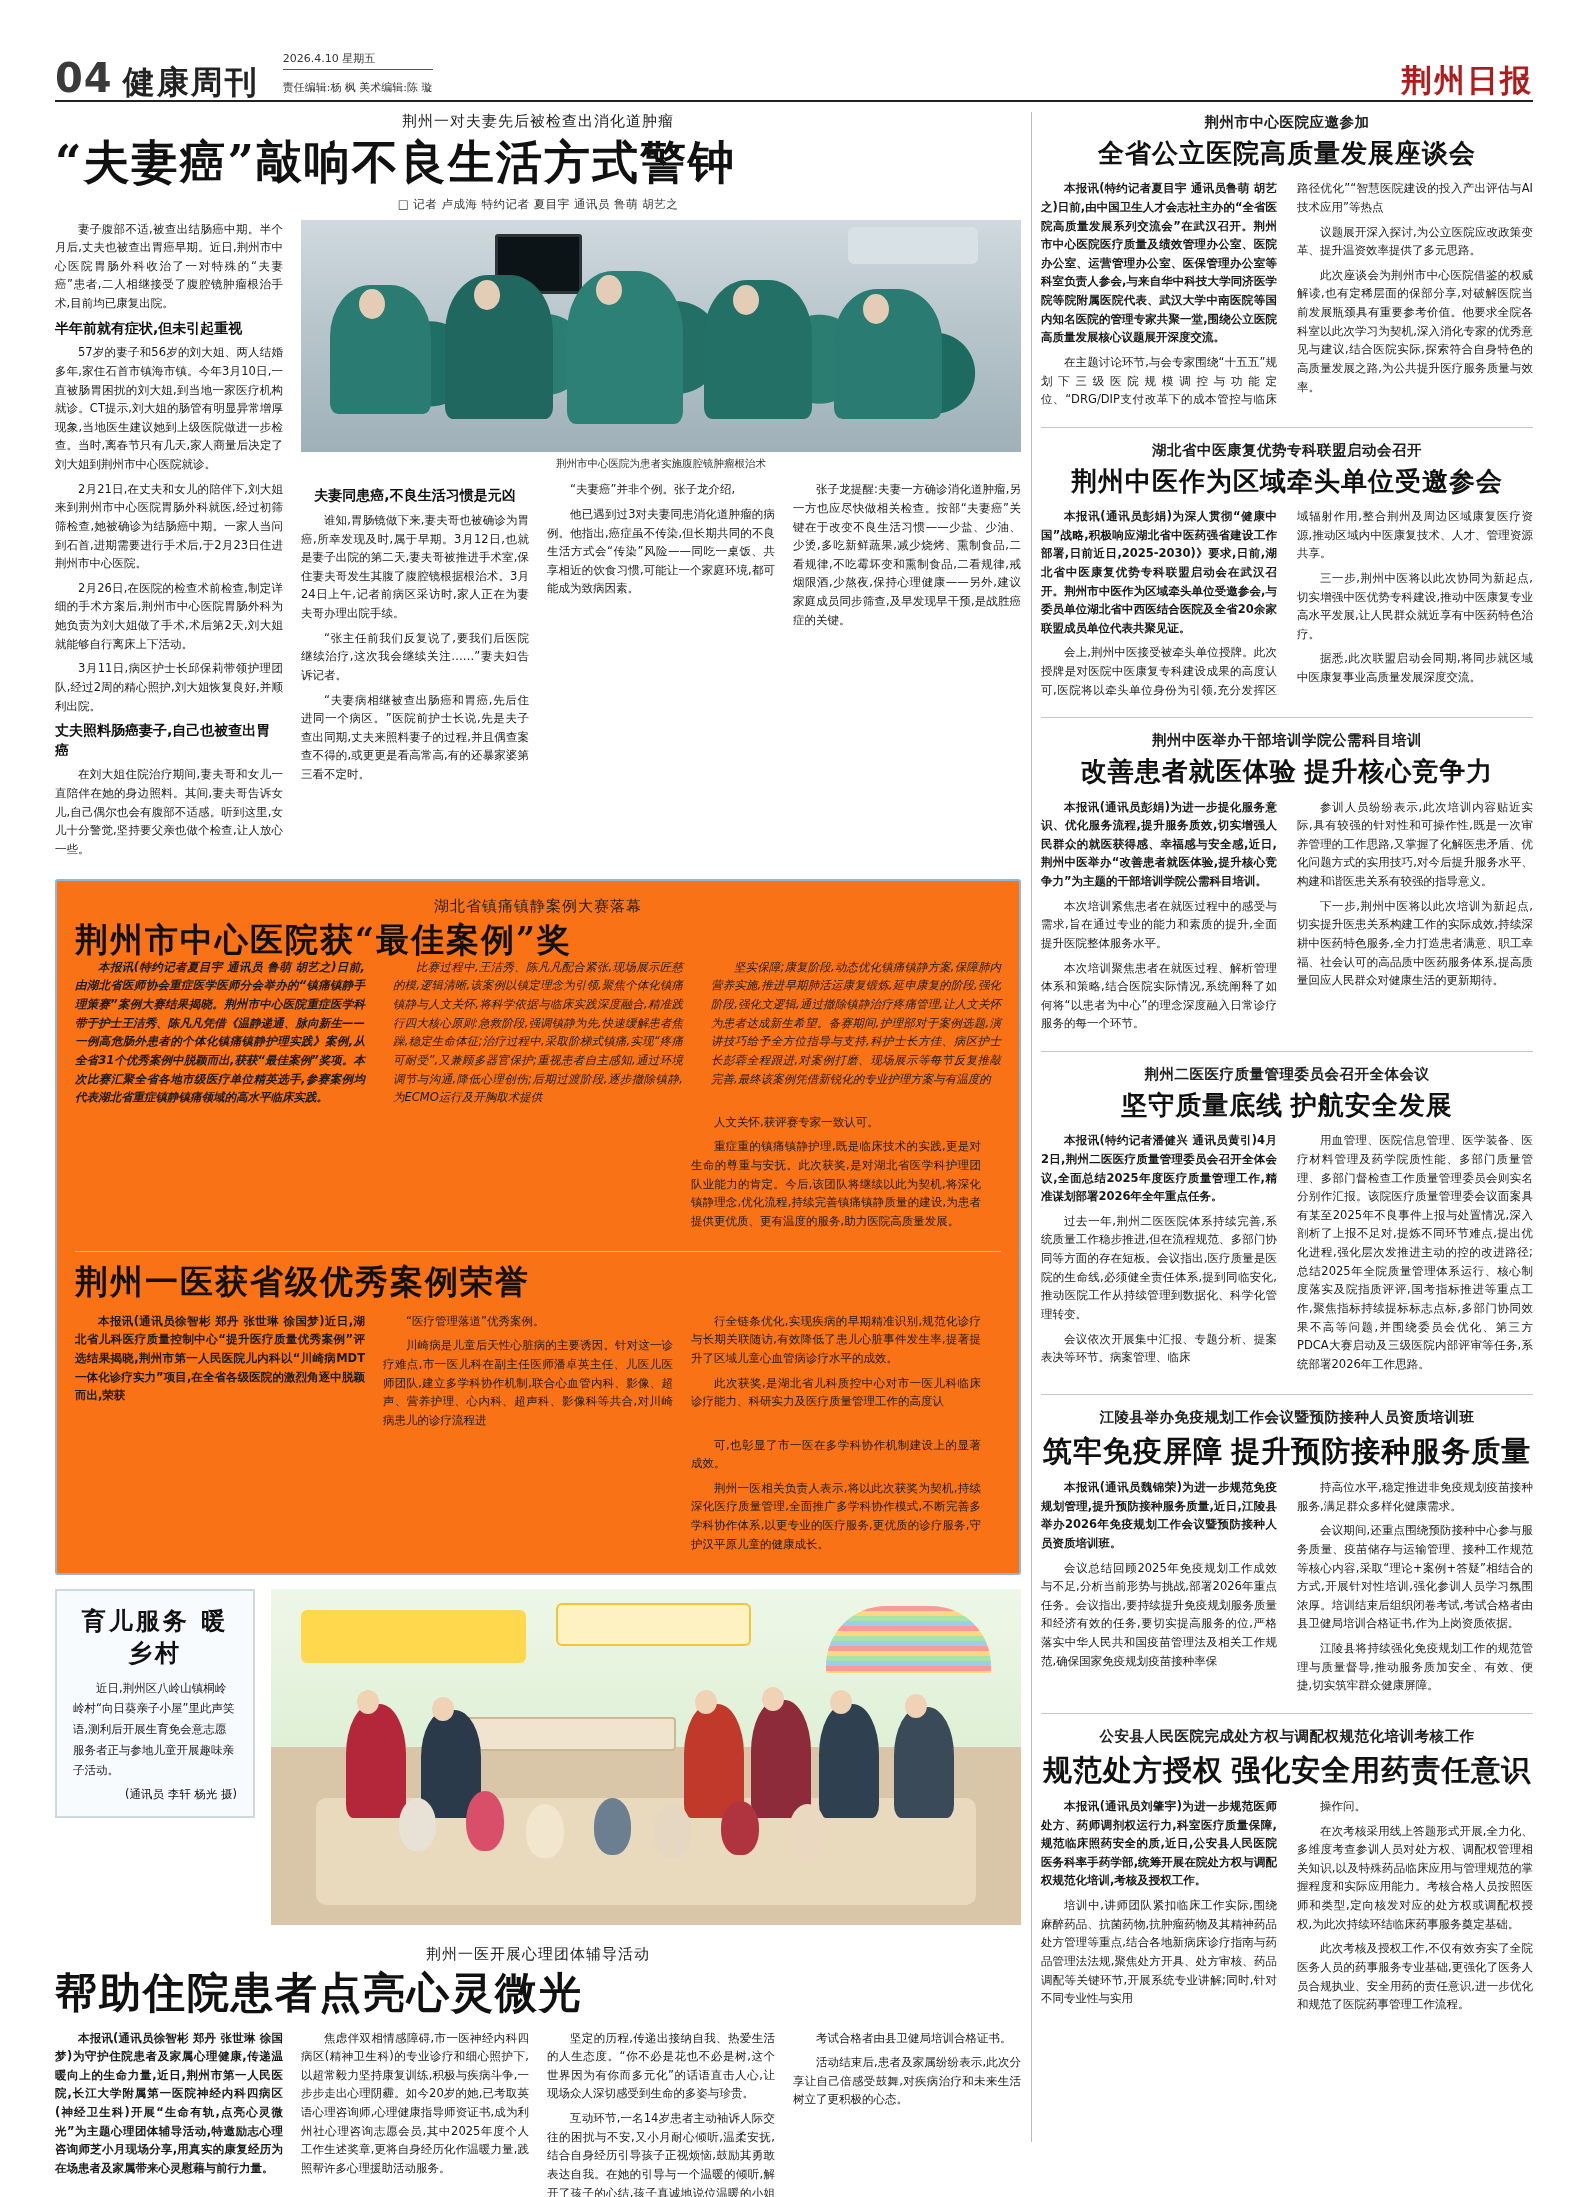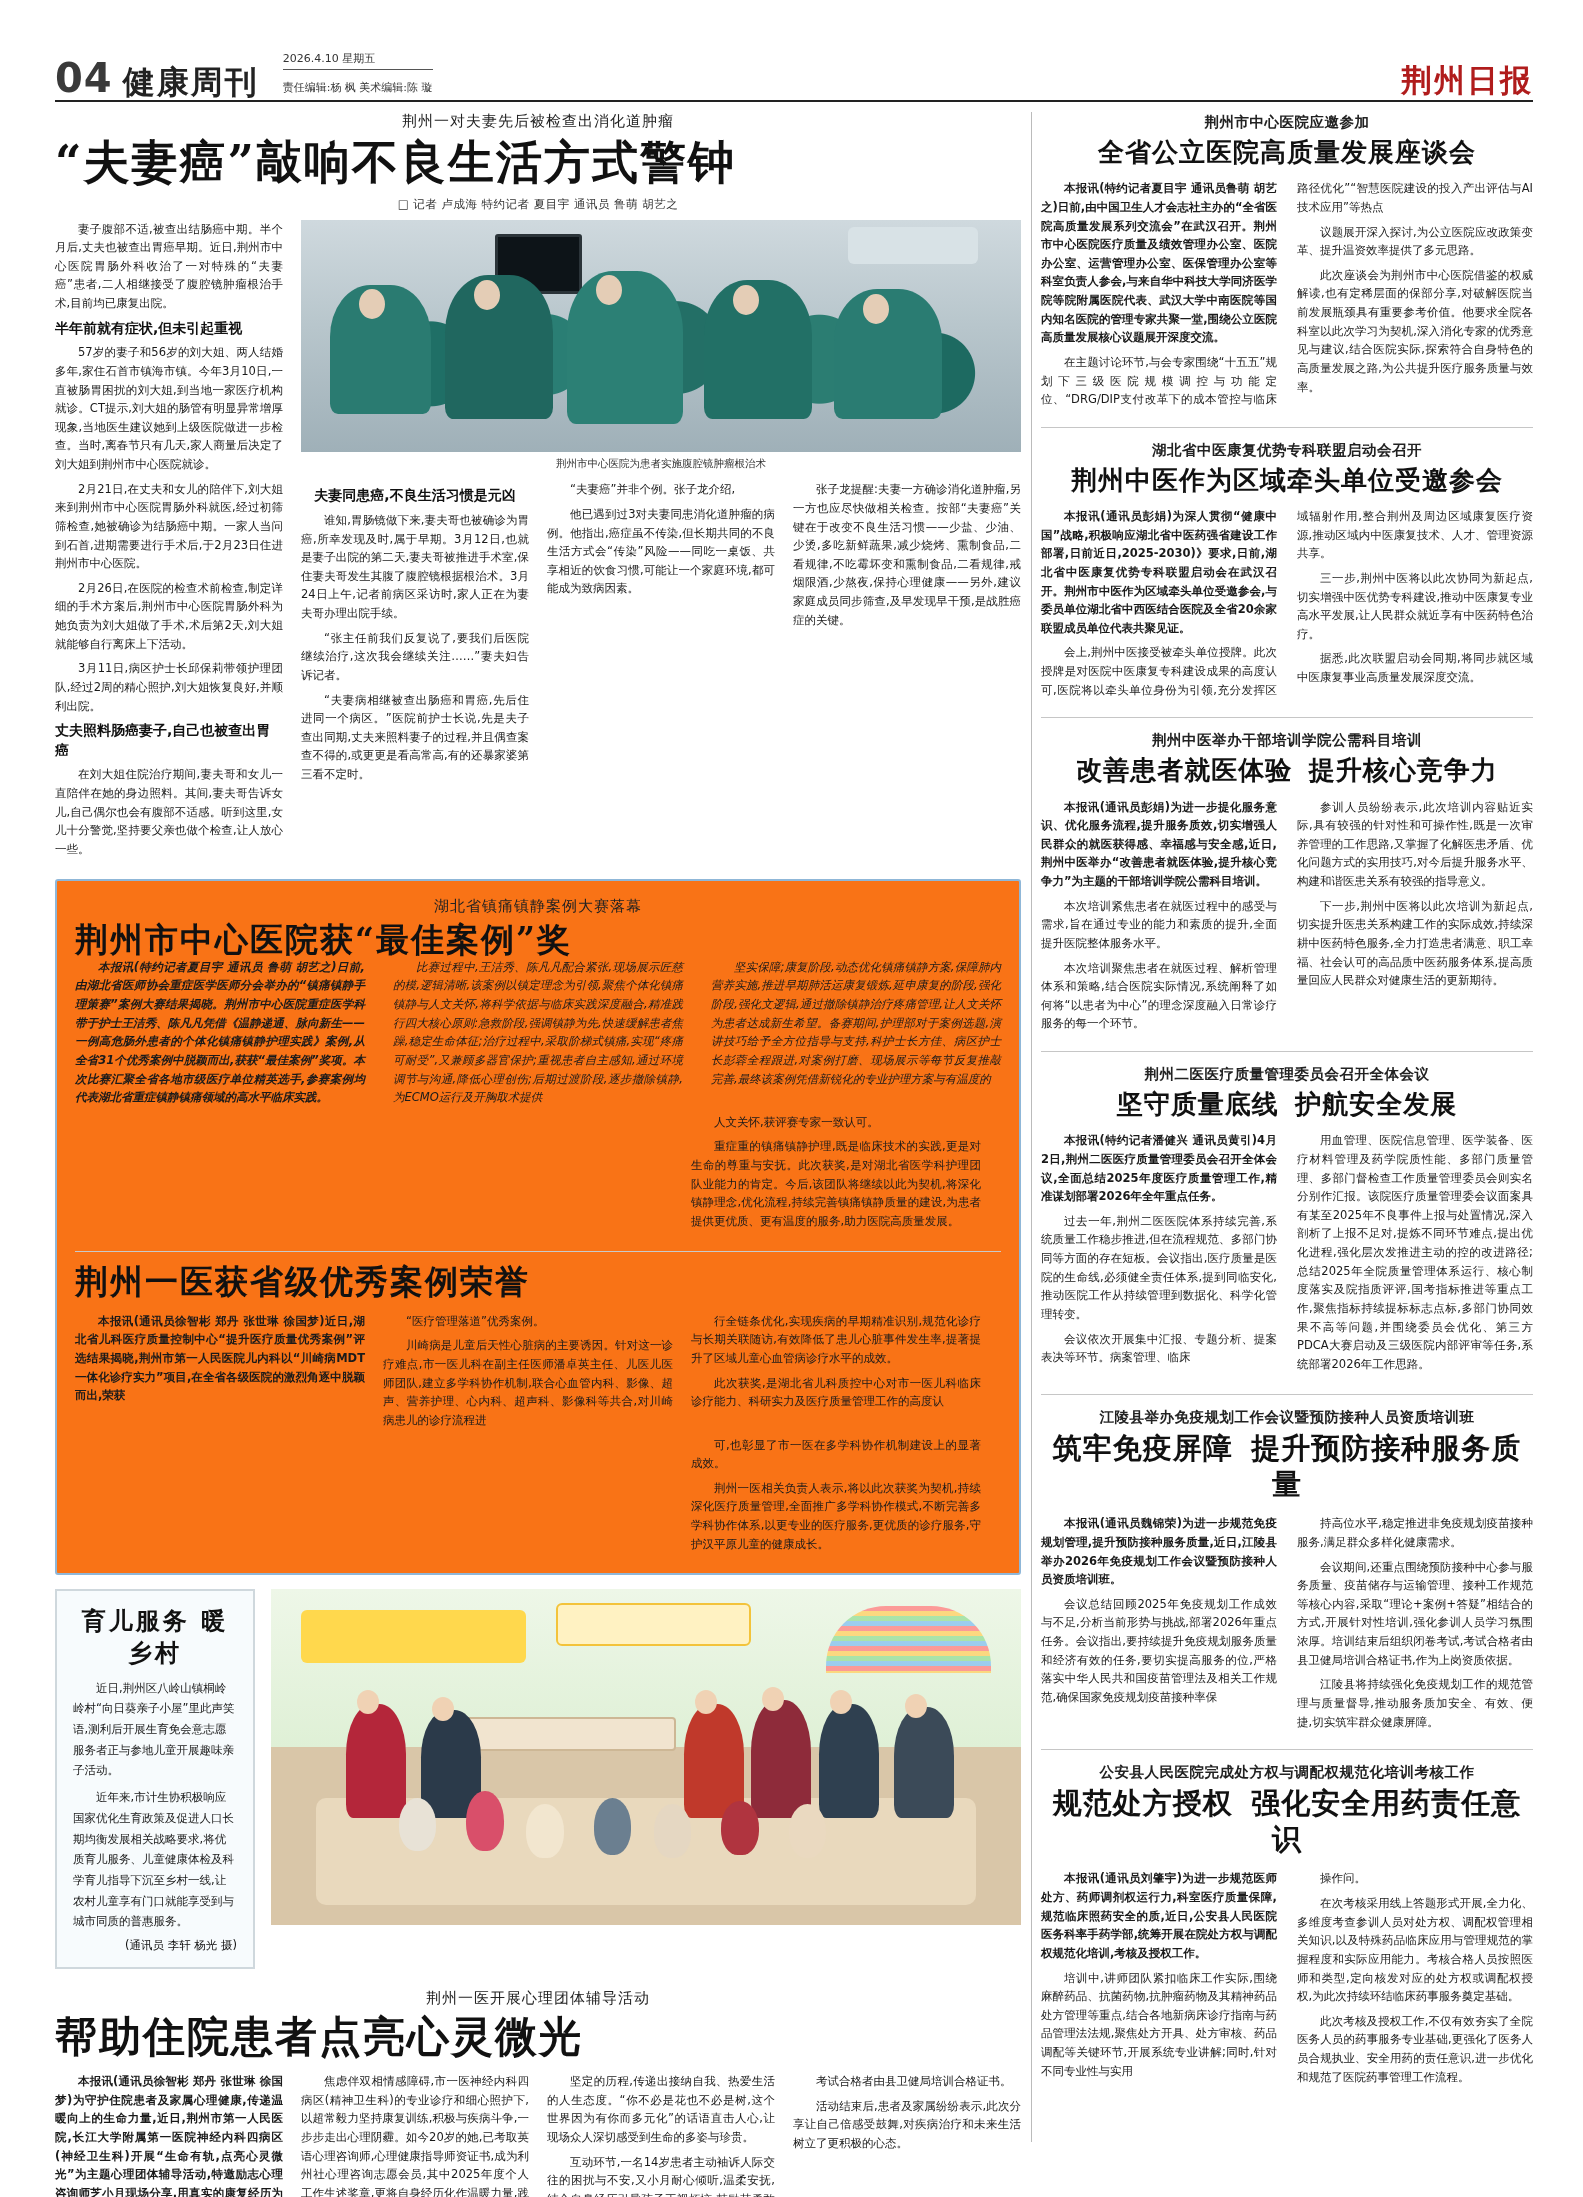--- a/index.html
+++ b/index.html
@@ -107,21 +107,21 @@
   .mini-box { border:2px solid #cfd8dd; background:#f7fbfd; padding:14px 16px; }
   .mini-title { text-align:center; font-size:24px; font-weight:bold; letter-spacing:3px;
     font-family:"DejaVu Serif","Liberation Serif",serif; line-height:1.3; margin-bottom:10px;}
   .mini-body p { font-size:11.5px; line-height:1.8; text-indent:2em; margin:0 0 6px; color:#1a1a1a;}
   .mini-sign { text-align:right; font-size:11.5px; margin-top:6px; }
 
   
   .rblock { margin-bottom:18px; }
   .rkicker { text-align:center; font-size:14.5px; font-weight:bold; color:#222; letter-spacing:.5px; line-height:1.5;}
   .rhead { text-align:center; font-size:26px; font-weight:bold; letter-spacing:1px;
-    font-family:Liberation Mono, monospace; line-height:1.25; margin:4px 0 9px;}
+    font-family:Liberation Serif, serif; line-height:1.25; margin:4px 0 9px;}
   .rhead.sm { font-size:29px; }
   .hr-thin { height:1px; background:#c6c6c6; margin:14px 0 12px; }
 </style>
 </head>
 <body>
 
 <div class="page">
 
   <div class="masthead">
     <div class="mh-left">
@@ -245,21 +245,20 @@
         </div>
       </div>
     </div>
 
     <div style="display:flex; gap:16px; margin-top:14px; align-items:flex-start;">
       <div class="mini-box" style="width:200px;">
         <div class="mini-title">育儿服务
 暖乡村</div>
         <div class="mini-body">
           <p>近日,荆州区八岭山镇桐岭岭村“向日葵亲子小屋”里此声笑语,测利后开展生育免会意志愿服务者正与参地儿童开展趣味亲子活动。</p>
-          <p>近年来,市计生协积极响应国家优化生育政策及促进人口长期均衡发展相关战略要求,将优质育儿服务、儿童健康体检及科学育儿指导下沉至乡村一线,让农村儿童享有门口就能享受到与城市同质的普惠服务。</p>
         </div>
         <div class="mini-sign">(通讯员 李轩 杨光 摄)</div>
       </div>
 
       <div style="flex:1;">
         <div class="photo photo-kids">
           <div class="kids-wall"></div>
           <div class="kids-banner"></div>
           <div class="kids-banner2"></div>
           <div class="kids-rainbow"></div>

